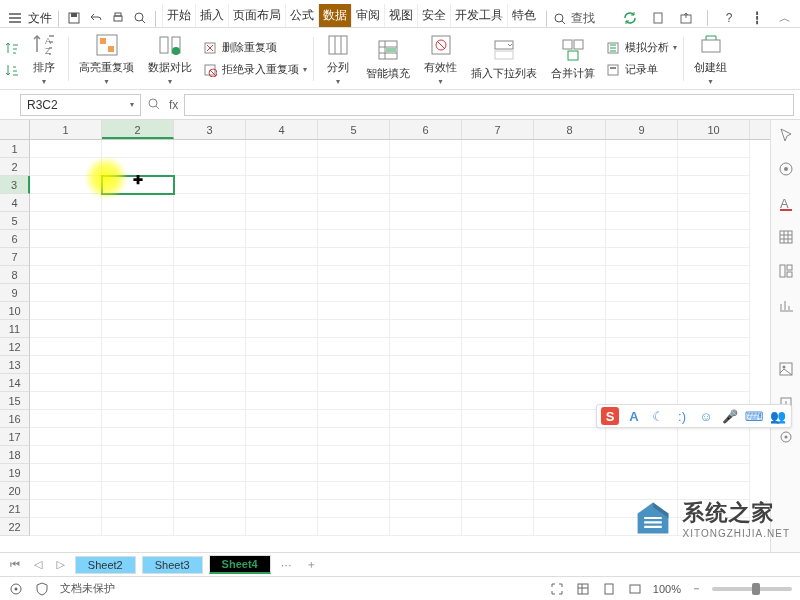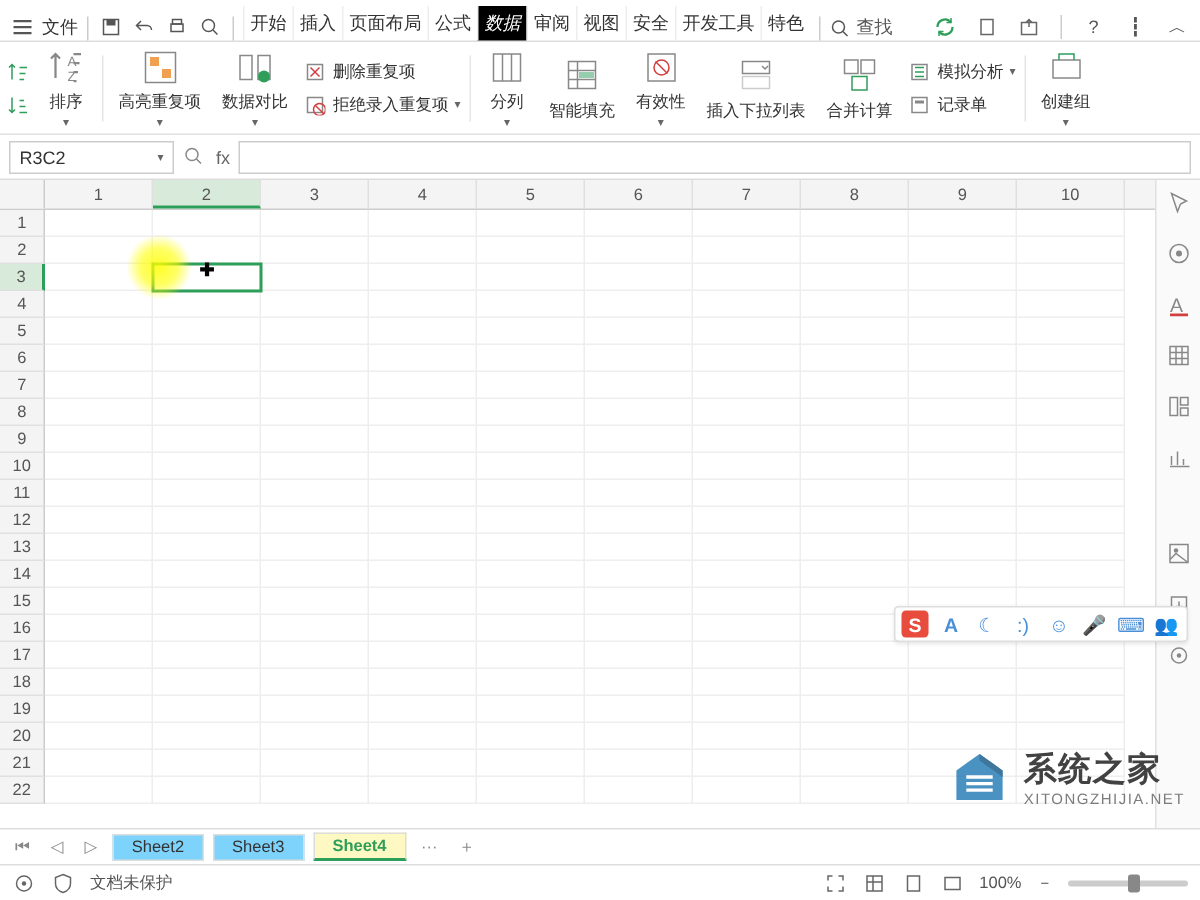--- a/index.html
+++ b/index.html
@@ -3,34 +3,34 @@
 <meta charset="utf-8">
 <style>
 * { margin: 0; padding: 0; box-sizing: border-box; }
 body { font-family: "Microsoft YaHei", "SimSun", sans-serif; font-size: 12px; color: #333; background: #fff; width: 800px; height: 600px; overflow: hidden; position: relative; }
 .topbar { display: flex; align-items: flex-end; height: 28px; border-bottom: 1px solid #ddd; padding: 0 6px; gap: 4px; }
 .topbar .sep { width: 1px; height: 16px; background: #ccc; margin: 0 2px; }
 .topbar .file-menu { display: flex; align-items: center; gap: 4px; }
 .topbar .qat-icon { width: 18px; height: 18px; display: inline-flex; align-items: center; justify-content: center; color: #555; }
 .topbar .tabs { display: flex; }
 .topbar .tab { padding: 3px 4px; cursor: pointer; white-space: nowrap; font-size: 12px; border-left: 1px solid #eee; }
-.topbar .tab.active { background: #000000; color: #fff; font-style: italic; }
+.topbar .tab.active { background: #a16207; color: #fff; }
 .topbar .search { display: flex; align-items: center; gap: 4px; color: #555; }
 .topbar .right-icons { margin-left: auto; display: flex; gap: 10px; align-items: center; color: #666; }
 .ribbon { display: flex; align-items: center; height: 62px; border-bottom: 1px solid #e0e0e0; padding: 0 4px; gap: 6px; }
 .ribbon .group { display: flex; flex-direction: column; align-items: center; justify-content: center; padding: 2px 4px; height: 58px; }
 .ribbon .group .icon { width: 28px; height: 28px; display: flex; align-items: center; justify-content: center; color: #2e9e5b; }
 .ribbon .group .label { font-size: 11px; color: #333; margin-top: 2px; white-space: nowrap; display: flex; align-items: center; gap: 2px; flex-direction: column; }
 .ribbon .vsep { width: 1px; height: 44px; background: #e5e5e5; }
 .ribbon .two-row { display: flex; flex-direction: column; gap: 4px; }
 .ribbon .two-row .row { display: flex; align-items: center; gap: 4px; font-size: 11px; white-space: nowrap; }
 .ribbon .two-row .row .ricon { width: 16px; height: 16px; display: inline-flex; align-items: center; justify-content: center; color: #2e9e5b; }
 .dropdown-caret { font-size: 8px; color: #666; }
 .formula-bar { display: flex; align-items: center; height: 30px; border-bottom: 1px solid #ddd; padding: 0 6px; gap: 6px; }
-.name-box { width: 110px; height: 22px; border: 1px solid #ccc; display: flex; align-items: center; padding: 0 6px; background: #fff; justify-content: space-between; }
+.name-box { width: 121px; height: 22px; border: 1px solid #ccc; display: flex; align-items: center; padding: 0 6px; background: #fff; justify-content: space-between; margin-left: 14px; }
 .fx-area { display: flex; align-items: center; gap: 6px; flex: 1; }
 .fx-icon { width: 16px; height: 16px; color: #666; }
 .formula-input { flex: 1; height: 22px; border: 1px solid #ccc; background: #fff; }
 .sheet-area { display: flex; height: 432px; }
 .grid-wrap { flex: 1; position: relative; overflow: hidden; }
 .col-headers { display: flex; height: 20px; background: #f4f4f4; border-bottom: 1px solid #ccc; }
 .corner { width: 30px; border-right: 1px solid #ccc; background: #f4f4f4; }
 .col-h { width: 72px; text-align: center; line-height: 20px; border-right: 1px solid #e0e0e0; color: #555; font-size: 11px; }
 .col-h.sel { background: #d8ead9; border-bottom: 2px solid #2e9e5b; }
 .rows { }
@@ -39,21 +39,21 @@
 .row-h.sel { background: #d8ead9; border-right: 2px solid #2e9e5b; }
 .cell { width: 72px; border-right: 1px solid #eee; border-bottom: 1px solid #eee; background: #fff; }
 .cell.selected { outline: 2px solid #2e9e5b; outline-offset: -1px; position: relative; }
 .highlight { position: absolute; width: 44px; height: 44px; border-radius: 50%; background: radial-gradient(circle, rgba(255,255,0,0.85) 0%, rgba(255,255,0,0.6) 40%, rgba(255,255,0,0) 70%); left: 84px; top: 36px; pointer-events: none; z-index: 5; }
 .cursor-plus { position: absolute; left: 133px; top: 53px; z-index: 6; font-weight: bold; color: #000; pointer-events: none; }
 .right-pane { width: 30px; background: #fafafa; border-left: 1px solid #e0e0e0; display: flex; flex-direction: column; align-items: center; padding-top: 6px; gap: 16px; color: #888; }
 .right-pane .ricon2 { width: 18px; height: 18px; display: flex; align-items: center; justify-content: center; }
 .sheet-tabs { display: flex; align-items: center; height: 24px; border-top: 1px solid #ddd; padding: 0 6px; gap: 6px; font-size: 11px; }
 .sheet-tabs .nav { color: #888; padding: 0 4px; }
 .sheet-tabs .stab { padding: 2px 12px; border: 1px solid #ddd; background: #7dd3fc; }
-.sheet-tabs .stab.active { background: #fef9c3; border-bottom: 2px solid #2e9e5b; color: #2e9e5b; font-weight: bold; }
+.sheet-tabs .stab.active { background: #000000; border-bottom: 2px solid #2e9e5b; color: #2e9e5b; font-weight: bold; }
 .status-bar { display: flex; align-items: center; height: 24px; border-top: 1px solid #ddd; padding: 0 8px; gap: 10px; font-size: 11px; color: #555; }
 .status-bar .spacer { flex: 1; }
 .status-bar .vicon { width: 16px; height: 16px; display: inline-flex; align-items: center; justify-content: center; color: #666; }
 .zoom-slider { width: 80px; height: 4px; background: #ccc; position: relative; border-radius: 2px; }
 .zoom-slider .thumb { position: absolute; width: 8px; height: 12px; background: #888; top: -4px; left: 50%; border-radius: 2px; }
 .floating-toolbar { position: absolute; right: 8px; top: 404px; display: flex; gap: 6px; background: #fff; border: 1px solid #ddd; padding: 2px 4px; border-radius: 3px; box-shadow: 0 1px 3px rgba(0,0,0,0.1); align-items: center; }
 .floating-toolbar .fitem { width: 18px; height: 18px; display: flex; align-items: center; justify-content: center; font-size: 13px; }
 .watermark { position: absolute; right: 10px; bottom: 60px; display: flex; align-items: center; gap: 8px; opacity: 0.85; }
 .watermark .logo { width: 44px; height: 44px; }
 .watermark .wtxt { display: flex; flex-direction: column; }

